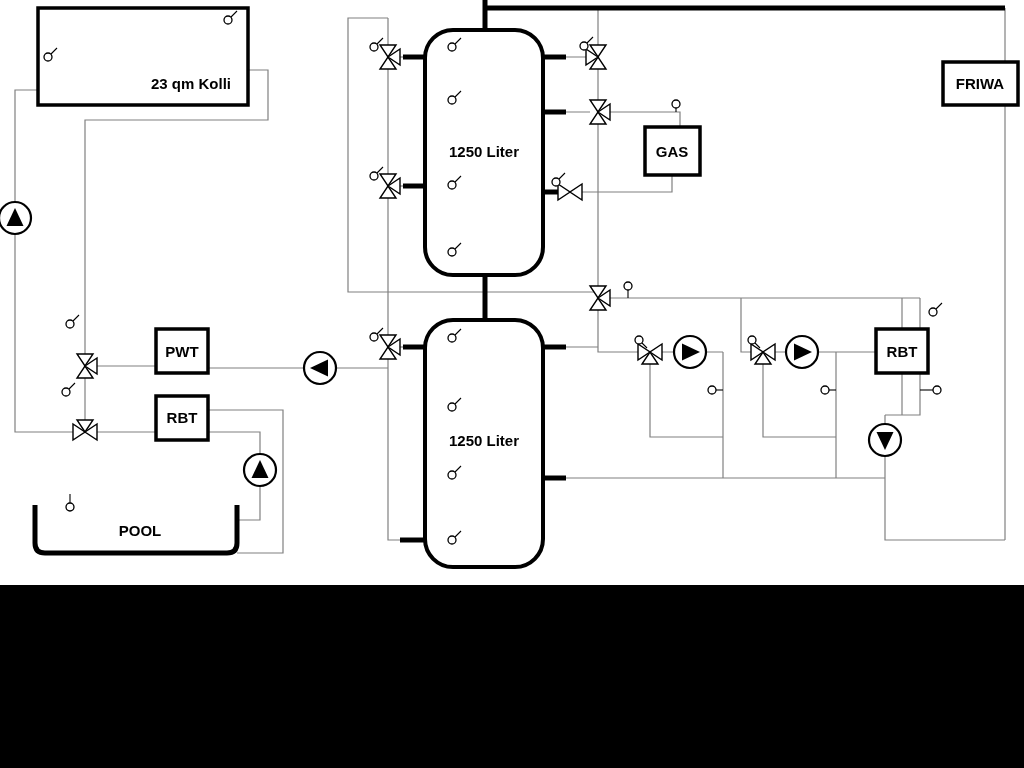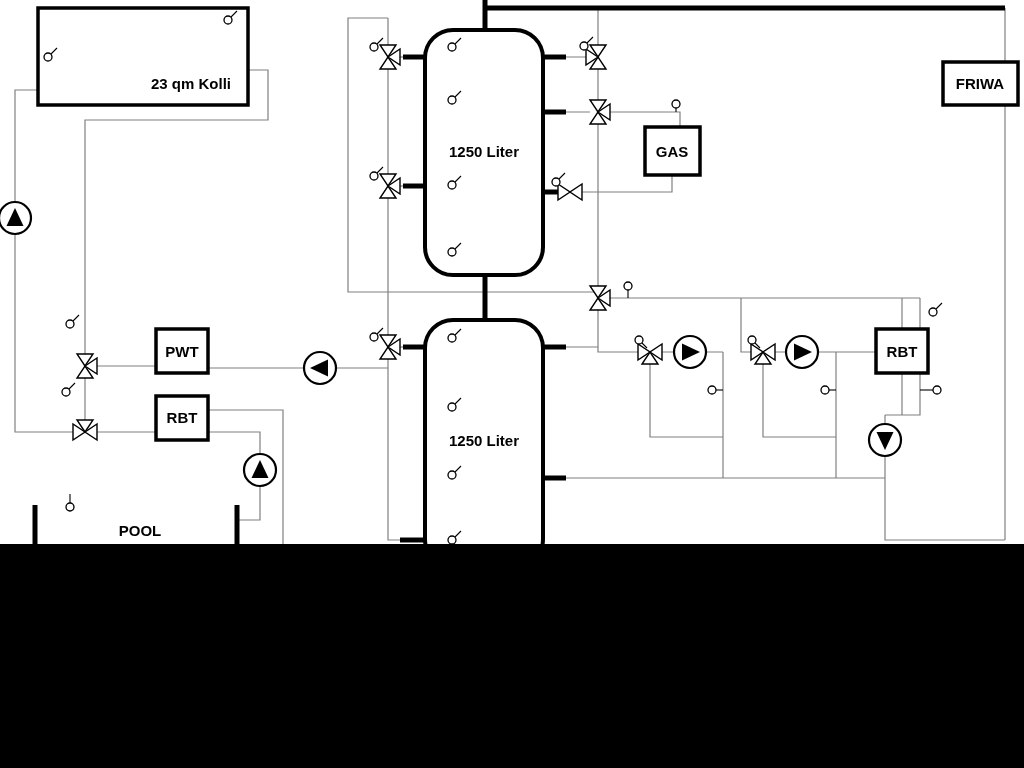--- a/index.html
+++ b/index.html
@@ -3,21 +3,21 @@
 <meta charset="utf-8">
 <style>
   :root{
     --background:#ffffff;
     --footer:#000000;
     --line:#808080;
     --pipe:#000000;
     --symbol-fill:#ffffff;
   }
   html,body{margin:0;padding:0;background:#000;}
-  .page{width:1024px;height:544px;position:relative;background:var(--background);overflow:hidden;}
+  .page{width:1024px;height:768px;position:relative;background:var(--background);overflow:hidden;}
   svg{display:block;}
   .thin{stroke:var(--line);stroke-width:1.2;fill:none;}
   .pipe{stroke:var(--pipe);stroke-width:5;fill:none;}
   .boxr{stroke:var(--pipe);stroke-width:3.5;fill:var(--symbol-fill);}
   .tank{stroke:var(--pipe);stroke-width:4;fill:var(--symbol-fill);}
   .pool{stroke:var(--pipe);stroke-width:5;fill:none;}
   .valve{stroke:var(--pipe);stroke-width:1.4;fill:var(--symbol-fill);}
   .pumpc{stroke:var(--pipe);stroke-width:2.2;fill:var(--symbol-fill);}
   .pumpt{fill:var(--pipe);stroke:none;}
   .sens{stroke:var(--pipe);stroke-width:1.3;fill:var(--symbol-fill);}

